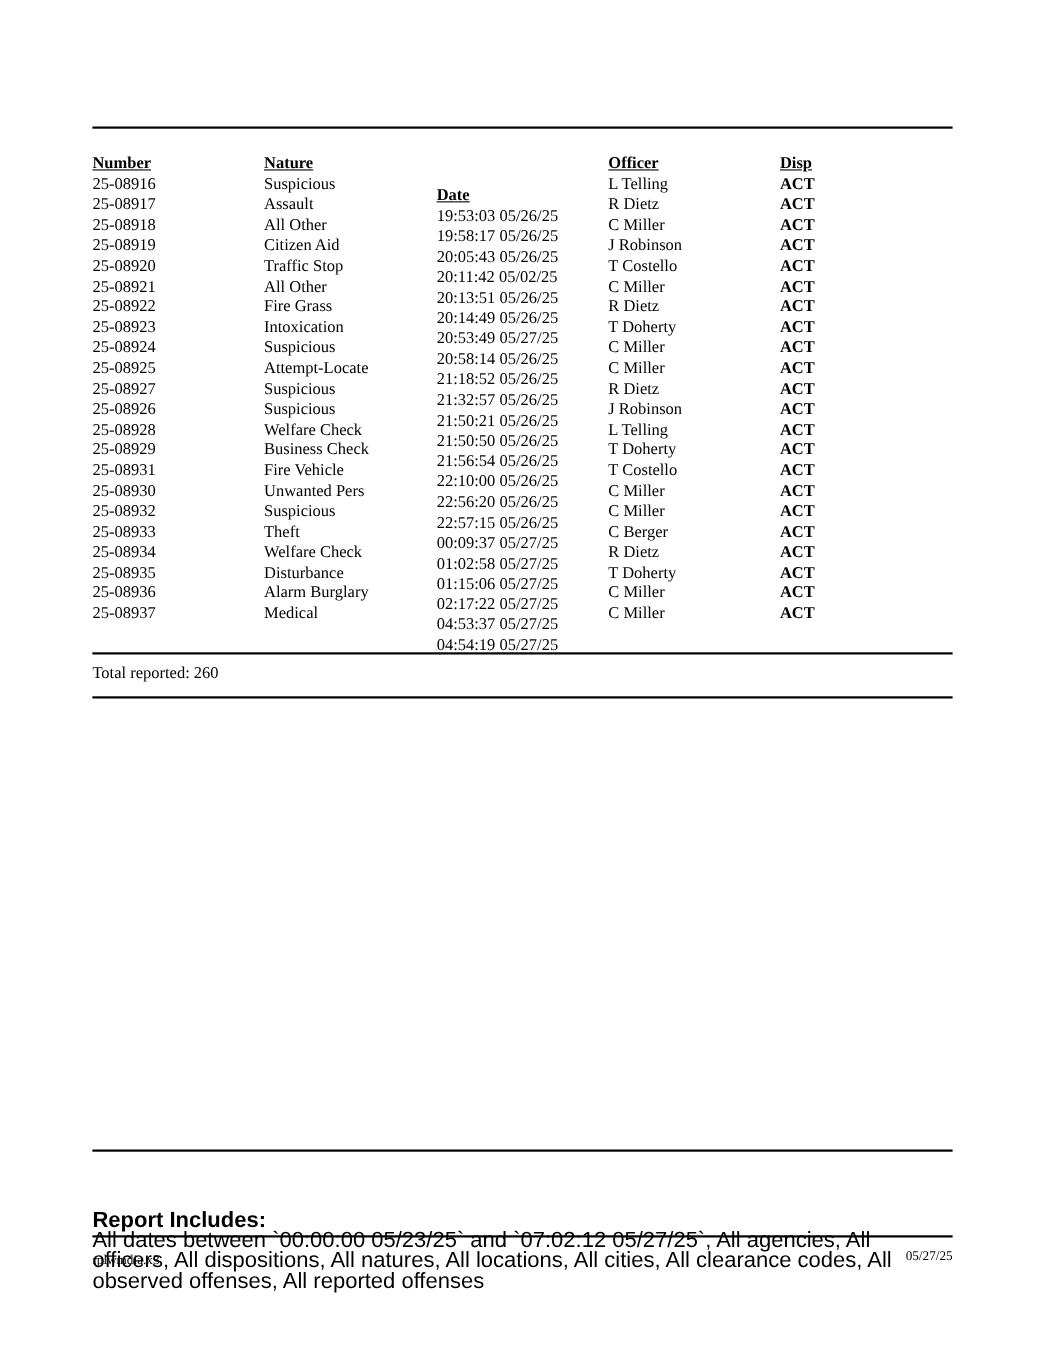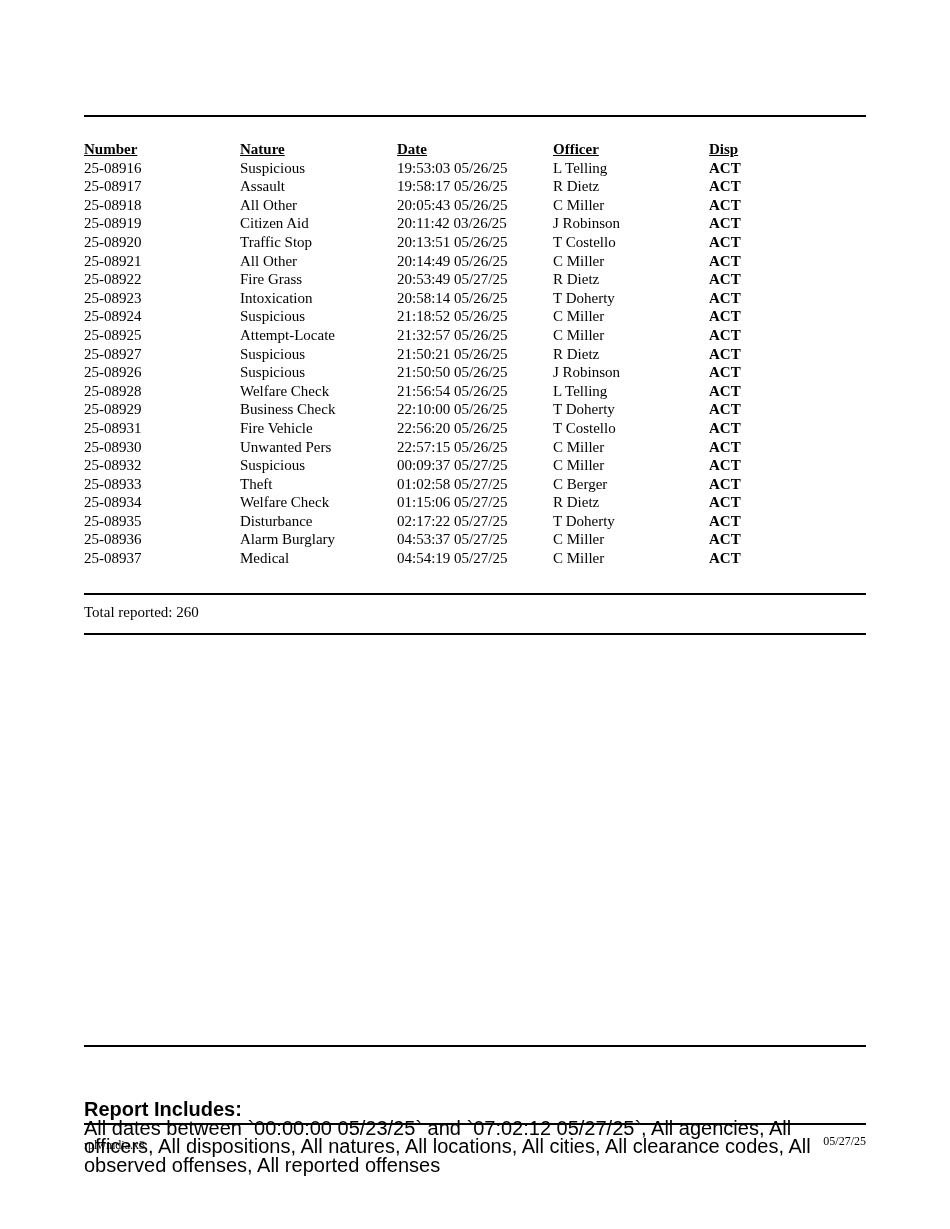--- a/index.html
+++ b/index.html
@@ -50,21 +50,21 @@
       line-height: 18.6px;
     }
     .row {
       position: relative;
       height: 18.6px;
       white-space: nowrap;
     }
     .cell { position: absolute; top: 0; }
     .c-number { left: 0; }
     .c-nature { left: 156px; }
-    .c-date { left: 313px; }
+    .c-date { left: 313px; margin-top: 29px; }
     .c-officer { left: 469px; text-align: center; }
     .c-disp { left: 625px; font-weight: bold; }
     .head .cell {
       font-weight: bold;
       text-decoration: underline;
     }
     .total {
       position: absolute;
       left: 84px;
       top: 604px;
@@ -126,21 +126,21 @@
         <div class="row">
           <span class="cell c-number">25-08918</span>
           <span class="cell c-nature">All Other</span>
           <span class="cell c-date">20:05:43 05/26/25</span>
           <span class="cell c-officer">C Miller</span>
           <span class="cell c-disp">ACT</span>
         </div>
         <div class="row">
           <span class="cell c-number">25-08919</span>
           <span class="cell c-nature">Citizen Aid</span>
-          <span class="cell c-date">20:11:42 03/26/25</span>
+          <span class="cell c-date">20:11:42 05/02/25</span>
           <span class="cell c-officer">J Robinson</span>
           <span class="cell c-disp">ACT</span>
         </div>
         <div class="row">
           <span class="cell c-number">25-08920</span>
           <span class="cell c-nature">Traffic Stop</span>
           <span class="cell c-date">20:13:51 05/26/25</span>
           <span class="cell c-officer">T Costello</span>
           <span class="cell c-disp">ACT</span>
         </div>

